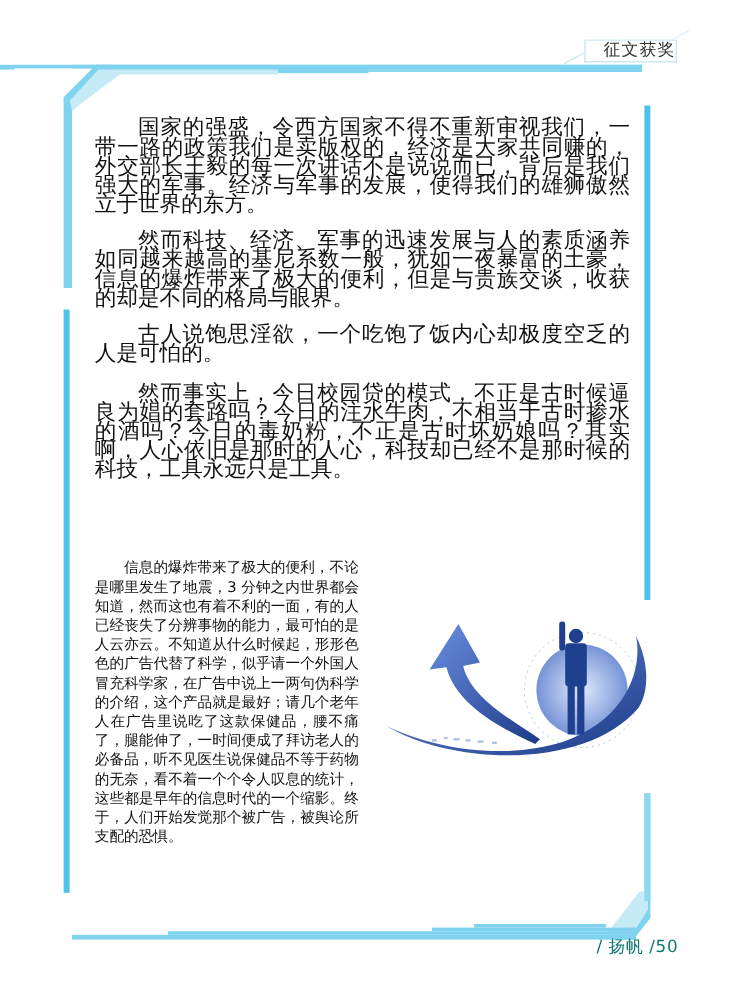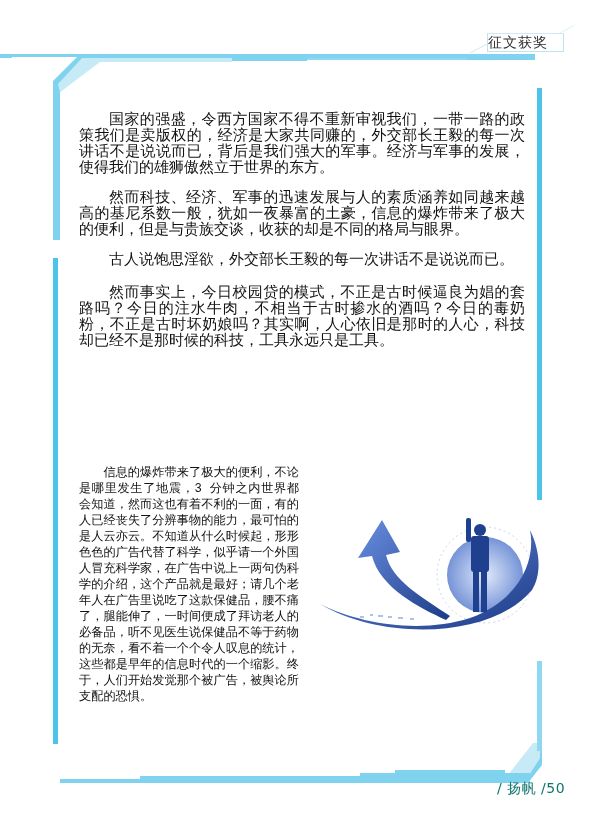--- a/index.html
+++ b/index.html
@@ -1,24 +1,24 @@
 <!DOCTYPE html>
 <html><head>
   <meta charset="utf-8">
   <style>
     html, body { margin: 0; padding: 0; background: #ffffff; }
     body { width: 613px; height: 825px; position: relative; overflow: hidden;
       font-family: "DejaVu Sans", "Liberation Sans", sans-serif; color: #111; }
     .frame { position: absolute; left: 0; top: 0; width: 613px; height: 825px; pointer-events: none; }
     .section-tag { position: absolute; left: 487px; top: 33px; width: 77px; height: 19px;
       border: 1px solid #bfe3ee; border-top-color: #cfeaf2; box-sizing: border-box;
-      font-size: 14px; line-height: 17px; text-align: left; color: #333; letter-spacing: 1px; background:#fff; }
-    .content { position: absolute; left: 79px; top: 99px; width: 446px; font-size: 15px; line-height: 16px; margin-top: 12px; }
+      font-size: 14px; line-height: 17px; text-align: right; color: #333; letter-spacing: 1px; background:#fff; }
+    .content { position: absolute; left: 79px; top: 99px; width: 446px; font-size: 18px; line-height: 16px; }
     .para { margin: 0 0 14px 0; text-indent: 2em; text-align: justify; }
-    .split { position: absolute; left: 79px; top: 465px; width: 220px; font-size: 12.2px; line-height: 16px; font-family: Liberation Mono, monospace; }
+    .split { position: absolute; left: 79px; top: 465px; width: 220px; font-size: 12.2px; line-height: 16px; }
     .split .para { margin: 0; }
     .illustration { position: absolute; left: 320px; top: 500px; width: 230px; height: 150px; }
     .folio { position: absolute; left: 497px; top: 780px; font-size: 14px; color: #0f766e; letter-spacing: 0.5px; }
   </style>
 </head>
 <body>
 
 <svg class="frame" viewBox="0 0 613 825" xmlns="http://www.w3.org/2000/svg">
 
   <rect x="0" y="54" width="93" height="3" fill="#7fd3ef"></rect>
@@ -44,21 +44,21 @@
   <rect x="140" y="776" width="390" height="3" fill="#7fd3ef"></rect>
   <rect x="360" y="773" width="170" height="3" fill="#7fd3ef"></rect>
   <rect x="395" y="770" width="110" height="3" fill="#7fd3ef"></rect>
 </svg>
 
 <div class="section-tag">征文获奖</div>
 
 <div class="content">
   <p class="para">国家的强盛，令西方国家不得不重新审视我们，一带一路的政策我们是卖版权的，经济是大家共同赚的，外交部长王毅的每一次讲话不是说说而已，背后是我们强大的军事。经济与军事的发展，使得我们的雄狮傲然立于世界的东方。</p>
   <p class="para">然而科技、经济、军事的迅速发展与人的素质涵养如同越来越高的基尼系数一般，犹如一夜暴富的土豪，信息的爆炸带来了极大的便利，但是与贵族交谈，收获的却是不同的格局与眼界。</p>
-  <p class="para" style="margin-bottom:17px">古人说饱思淫欲，外交部长王毅的每一次讲话不是说说而已。</p>
+  <p class="para" style="margin-bottom:17px">古人说饱思淫欲，一个吃饱了饭内心却极度空乏的人是可怕的。</p>
   <p class="para">然而事实上，今日校园贷的模式，不正是古时候逼良为娼的套路吗？今日的注水牛肉，不相当于古时掺水的酒吗？今日的毒奶粉，不正是古时坏奶娘吗？其实啊，人心依旧是那时的人心，科技却已经不是那时候的科技，工具永远只是工具。</p>
 </div>
 
 <div class="split">
   <p class="para">信息的爆炸带来了极大的便利，不论是哪里发生了地震，3 分钟之内世界都会知道，然而这也有着不利的一面，有的人已经丧失了分辨事物的能力，最可怕的是人云亦云。不知道从什么时候起，形形色色的广告代替了科学，似乎请一个外国人冒充科学家，在广告中说上一两句伪科学的介绍，这个产品就是最好；请几个老年人在广告里说吃了这款保健品，腰不痛了，腿能伸了，一时间便成了拜访老人的必备品，听不见医生说保健品不等于药物的无奈，看不着一个个令人叹息的统计，这些都是早年的信息时代的一个缩影。终于，人们开始发觉那个被广告，被舆论所支配的恐惧。</p>
 </div>
 
 <svg class="illustration" viewBox="0 0 230 150" xmlns="http://www.w3.org/2000/svg">
   <defs>
     <linearGradient id="g1" x1="0" y1="0" x2="1" y2="1">

